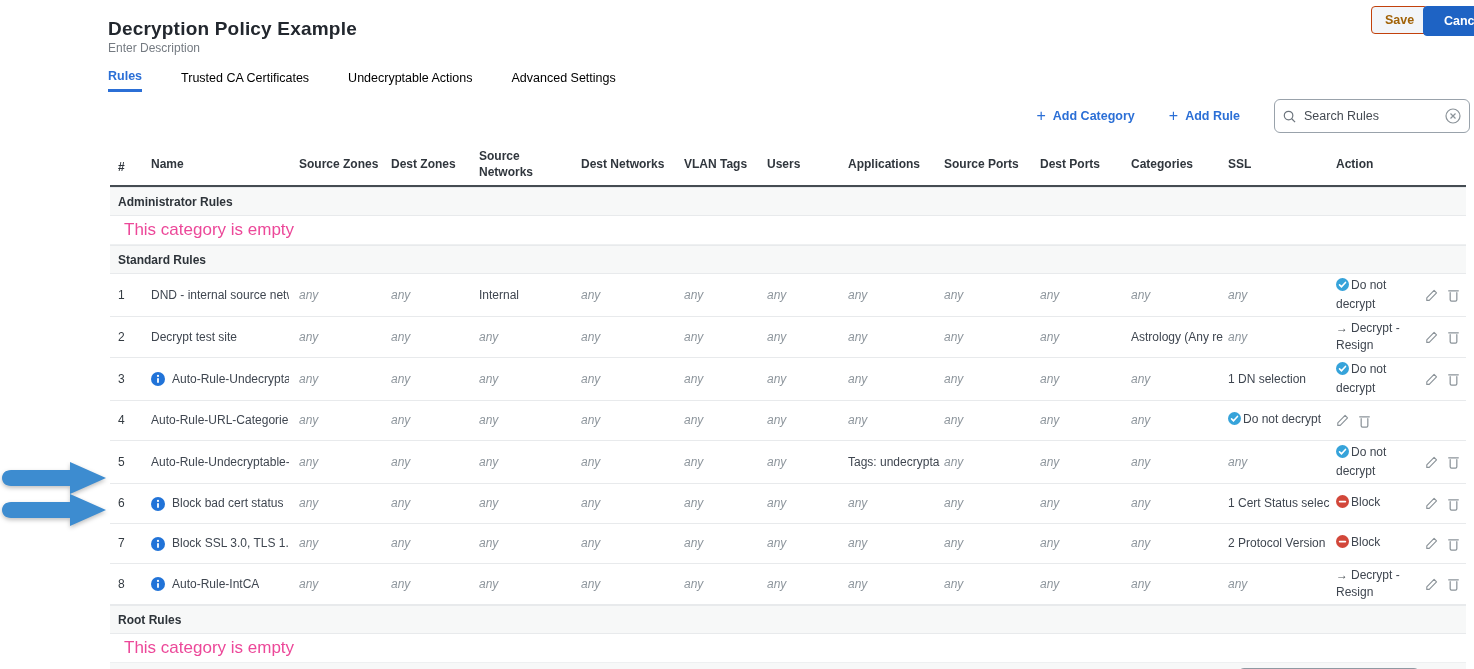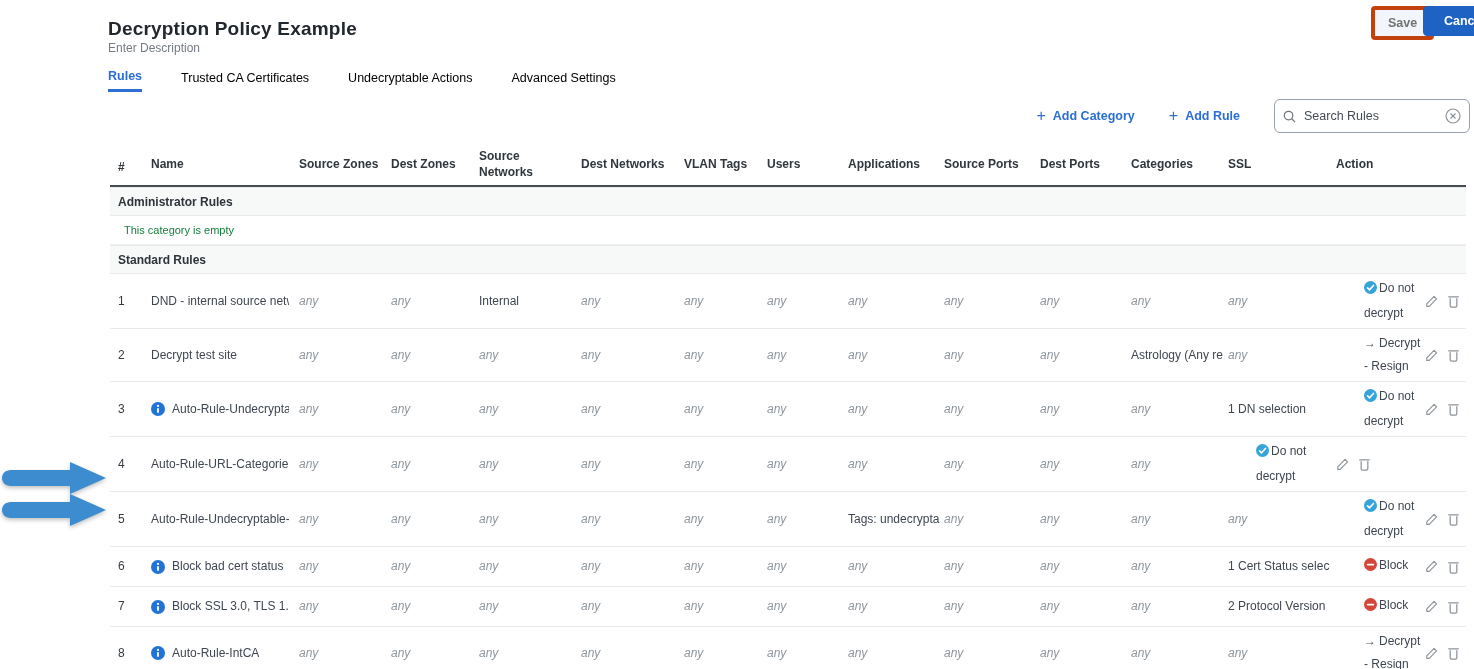--- a/index.html
+++ b/index.html
@@ -5,21 +5,21 @@
   html,body{margin:0;padding:0;background:#fff;}
   .page{position:relative;width:1474px;height:669px;background:#fff;overflow:hidden;
         font-family:"Liberation Sans",sans-serif;color:#343b42;}
   
   .title{position:absolute;left:108px;top:18px;font-size:19px;font-weight:bold;color:#22272e;letter-spacing:.2px;}
   .desc{position:absolute;left:108px;top:41px;font-size:12px;color:#757b82;}
   .tabs{position:absolute;left:108px;top:69px;display:flex;gap:39px;font-size:12.5px;align-items:center;}
   .tab{padding-bottom:6px;color:#000000;cursor:pointer;}
   .tab.active{color:#2b6fd6;font-weight:bold;border-bottom:3px solid #2b6fd6;}
   .btn{font-size:12.5px;font-weight:bold;border-radius:4px;padding:6px 13px;cursor:pointer;white-space:nowrap;}
-  .btn-save{position:absolute;top:6px;left:1371px;background:#f2f5f9;color:#737373;border:4px solid #c2410c;}
+  .btn-save{position:absolute;top:6px;left:1371px;background:#f2f5f9;color:#a16207;border:1px solid #c2410c;}
   .btn-cancel{position:absolute;top:6px;left:1423px;background:#1e63c4;color:#fff;border:1px solid #1e63c4;padding:7px 20px;}
   
   .toolbar{position:absolute;top:99px;left:0;right:4px;display:flex;justify-content:flex-end;align-items:center;gap:34px;}
   .blue-link{color:#2b6fd6;font-size:12.5px;font-weight:bold;display:flex;align-items:center;gap:7px;cursor:pointer;}
   .blue-link .plus{font-size:16px;font-weight:normal;line-height:1;}
   .search{width:196px;height:27px;border:1px solid #99a2ab;border-radius:6px;display:flex;align-items:center;
           padding:16px 8px;gap:6px;box-sizing:border-box;background:#fff;}
   .search input{border:none;outline:none;flex:1;min-width:0;font-size:12.5px;font-family:"Liberation Sans",sans-serif;color:#343b42;}
   .search input::placeholder{color:#454b53;opacity:1;}
   
@@ -29,22 +29,22 @@
   .th{padding-right:10px;line-height:1.3;}
   .th.first{align-self:end;padding-bottom:9px;padding-left:8px;}
   .rule-row{min-height:33px;border-bottom:1px solid #e8eaec;padding:3px 0;}
   .cell{padding-right:10px;overflow:hidden;white-space:nowrap;line-height:15px;color:#3f4650;}
   .cell.num{padding-left:8px;color:#343b42;}
   .any{color:#8e969d;font-style:italic;}
   .name-cell{display:flex;align-items:center;gap:7px;overflow:hidden;white-space:nowrap;}
   .name-cell .nm{overflow:hidden;white-space:nowrap;}
   .cat-row{min-height:27px;display:flex;align-items:center;background:#f7f8f8;border-top:1px solid #e8eaec;
            border-bottom:1px solid #e8eaec;font-weight:bold;color:#2e343a;padding-left:8px;}
-  .empty-row{min-height:28px;display:flex;align-items:center;color:#15803d;font-size:11px;padding-left:14px;border-bottom:1px solid #eef0f1;}
-  .action-cell{white-space:normal;line-height:23px;padding-right:4px;margin-left:28px;}
+  .empty-row{min-height:28px;display:flex;align-items:center;color:#ec4899;font-size:17px;padding-left:14px;border-bottom:1px solid #eef0f1;}
+  .action-cell{white-space:normal;line-height:17px;padding-right:4px;}
   .action-cell .aicon{display:inline-block;vertical-align:-2px;margin-right:2px;}
   .resign-arrow{color:#4a5056;margin-right:3px;}
   .rowicons{display:flex;gap:9px;align-items:center;}
   .iconbtn{display:inline-flex;cursor:pointer;}
   
   .default-row{display:flex;align-items:center;min-height:36px;background:#f7f8f8;border-bottom:1px solid #e1e4e6;position:relative;}
   .da-select{position:absolute;left:1128px;display:flex;align-items:center;justify-content:space-between;width:182px;height:27px;
              background:#fff;border:1px solid #8f99a2;border-radius:6px;padding:0 10px;box-sizing:border-box;cursor:pointer;}
   
   .ann-arrow{position:absolute;left:0;width:110px;height:40px;filter:drop-shadow(0 2px 2px rgba(0,0,0,.25));}

